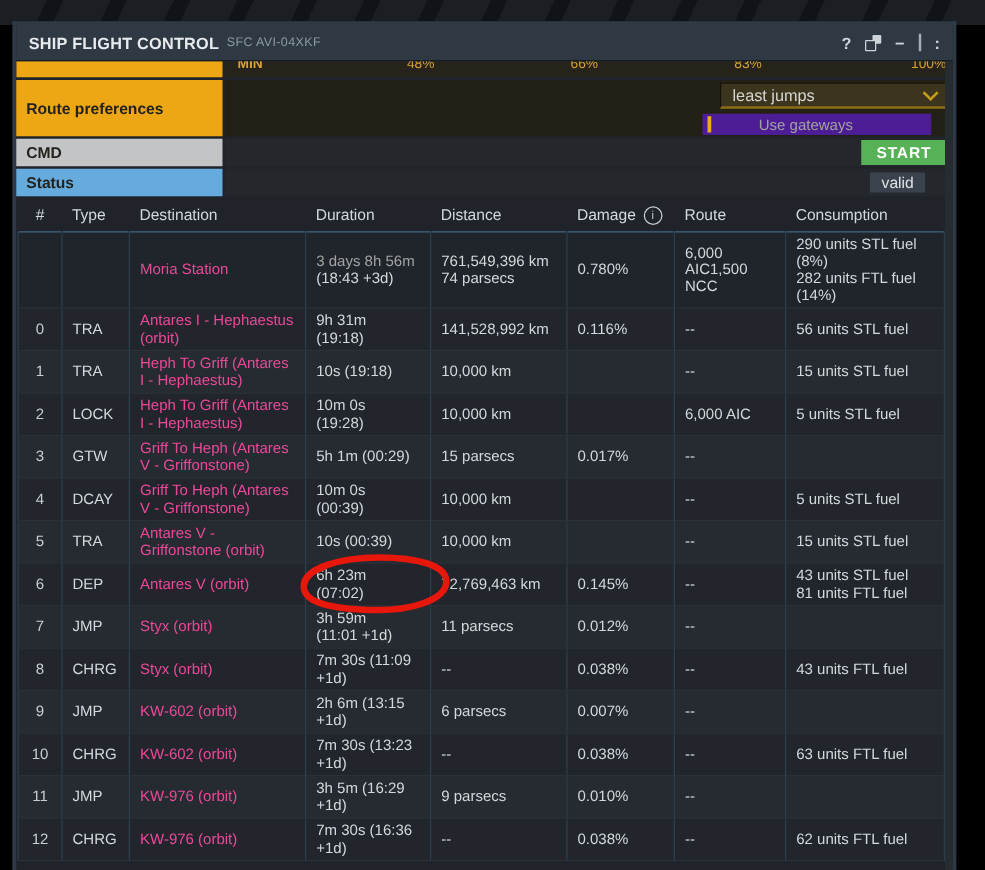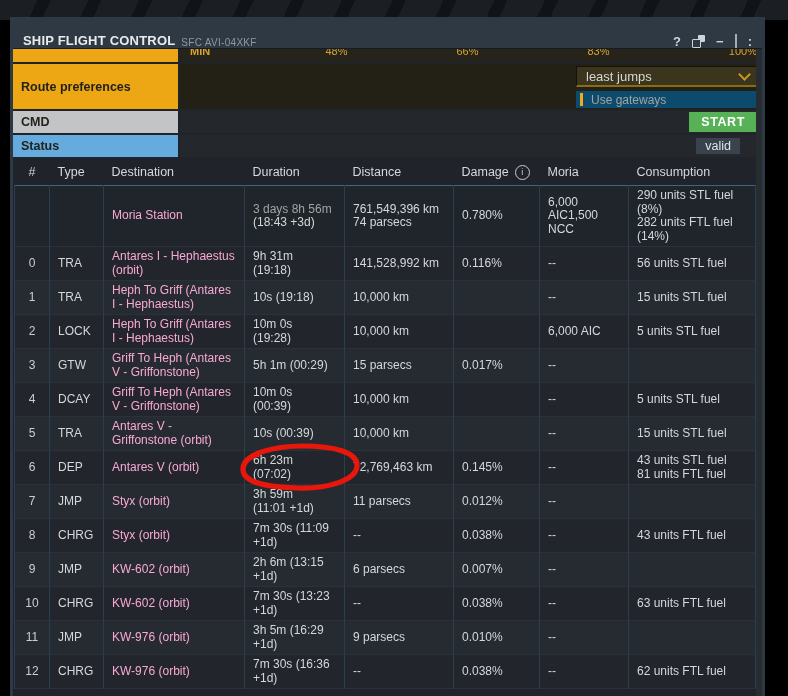--- a/index.html
+++ b/index.html
@@ -11,21 +11,21 @@
   .bg-stripes{
     position:absolute;left:0;top:0;width:788px;height:20px;
     background:repeating-linear-gradient(115deg,#1b1f24 0 34px,#101317 34px 46px);
   }
   
   .window{
     position:absolute;left:10px;top:17px;width:755px;height:679px;
     background:#20242a;border:3px solid #2d3a46;border-bottom:none;box-sizing:border-box;
   }
   .titlebar{
-    height:29px;background:#2e3944;display:flex;align-items:flex-end;
+    height:29px;background:#2e3944;display:flex;align-items:center;
     padding:0 10px;box-sizing:border-box;border-bottom:1px solid #171c21;
   }
   .titlebar .title{font-size:13px;font-weight:bold;color:#e8ebed;letter-spacing:.2px;white-space:nowrap;}
   .titlebar .subtitle{font-size:10px;color:#8d99a1;margin-left:6px;white-space:nowrap;letter-spacing:.3px;}
   .tb-icons{margin-left:auto;display:flex;align-items:center;gap:11px;color:#cdd4d9;}
   .tb-icon{font-size:13px;font-weight:bold;cursor:default;line-height:1;}
   .dup-icon{width:13px;height:13px;position:relative;display:inline-block;}
   .dup-icon::before{content:"";position:absolute;right:0;top:0;width:7px;height:7px;background:#cdd4d9;border-radius:1px;}
   .dup-icon::after{content:"";position:absolute;left:0;bottom:0;width:7px;height:7px;border:1.5px solid #cdd4d9;border-radius:1px;background:#2e3944;}
   .tb-divider{width:2px;height:14px;background:#cdd4d9;opacity:.75;}
@@ -52,22 +52,22 @@
   .route-label{background:#eda614;text-align:center;}
   .route-body{background:#232015;}
   .dropdown{
     position:absolute;right:3px;top:2px;width:183px;height:21px;box-sizing:border-box;
     background:#3b351d;border:1px solid #14110a;border-bottom:2px solid #8a6c16;
     display:flex;align-items:center;justify-content:space-between;padding:0 9px;
     color:#d6d6d4;font-size:13px;cursor:pointer;
   }
   .chev{width:7px;height:7px;border-right:2px solid #c49a1f;border-bottom:2px solid #c49a1f;transform:rotate(45deg);margin-top:-4px;}
   .gateways{
-    position:absolute;right:3px;top:27px;width:183px;height:17px;box-sizing:border-box;
-    background:#0c4a6e;display:flex;align-items:center;padding-left:4px;cursor:pointer;
+    position:absolute;right:17px;top:27px;width:183px;height:17px;box-sizing:border-box;
+    background:#4c1d95;display:flex;align-items:center;padding-left:4px;cursor:pointer;gap:30px;
   }
   .gw-bar{width:3px;height:13px;background:#edaa1a;margin-right:8px;}
   .gw-label{font-size:12px;color:#a2a39c;}
 
   .status-row,.cmd-row{height:22px;}
   .status-label{background:#66abde;}
   .cmd-label{background:#c2c4c5;}
   .status-body,.cmd-body{background:#24282d;display:flex;align-items:center;justify-content:flex-end;}
   .status-body{padding-right:22px;}
   .cmd-body{padding-right:5px;}
@@ -86,21 +86,21 @@
   }
   th{font-size:12.5px;color:#d2d8dd;font-weight:normal;padding:5px 8px;white-space:nowrap;border-left:none;}
   thead tr{border-bottom:1px solid #416481;}
   tbody tr{border-bottom:1px solid #2a313a;}
   td:last-child{border-right:1px solid #2b3e50;}
   .c-num{text-align:center;}
   td.c-num{color:#c9ced2;}
   tr.r-summary{background:#20252b;}
   tr.r-even{background:#22262c;}
   tr.r-odd{background:#262b31;}
-  .link{color:#f9a8d4;cursor:pointer;}
+  .link{color:#ec4899;cursor:pointer;}
   .red{color:#a3a3a3;}
   .info-icon{
     display:inline-flex;align-items:center;justify-content:center;
     width:13px;height:13px;border:1px solid #c6cdd3;border-radius:50%;
     font-size:9px;color:#c6cdd3;margin-left:6px;vertical-align:1px;font-style:normal;
   }
   td.c-dur{position:relative;}
   .annot-svg{position:absolute;left:-12px;top:-10px;width:132px;height:52px;overflow:visible;pointer-events:none;z-index:6;}
 
   .scroll-strip{position:absolute;right:0;top:29px;bottom:0;width:6px;background:#272c31;}
@@ -177,21 +177,21 @@
           <col style="width:127px">
       </colgroup>
       <thead>
         <tr>
           <th class="c-num">#</th>
           <th>Type</th>
           <th>Destination</th>
           <th>Duration</th>
           <th>Distance</th>
           <th><span>Damage</span><span class="info-icon">i</span></th>
-          <th>Moria</th>
+          <th>Route</th>
           <th>Consumption</th>
         </tr>
       </thead>
       <tbody>
         <tr class="r-summary">
           <td class="c-num"></td>
           <td></td>
           <td><span class="link">Moria Station</span></td>
           <td class="c-dur"><span class="red">3 days 8h 56m</span> <span>(18:43 +3d)</span></td>
           <td>761,549,396 km

